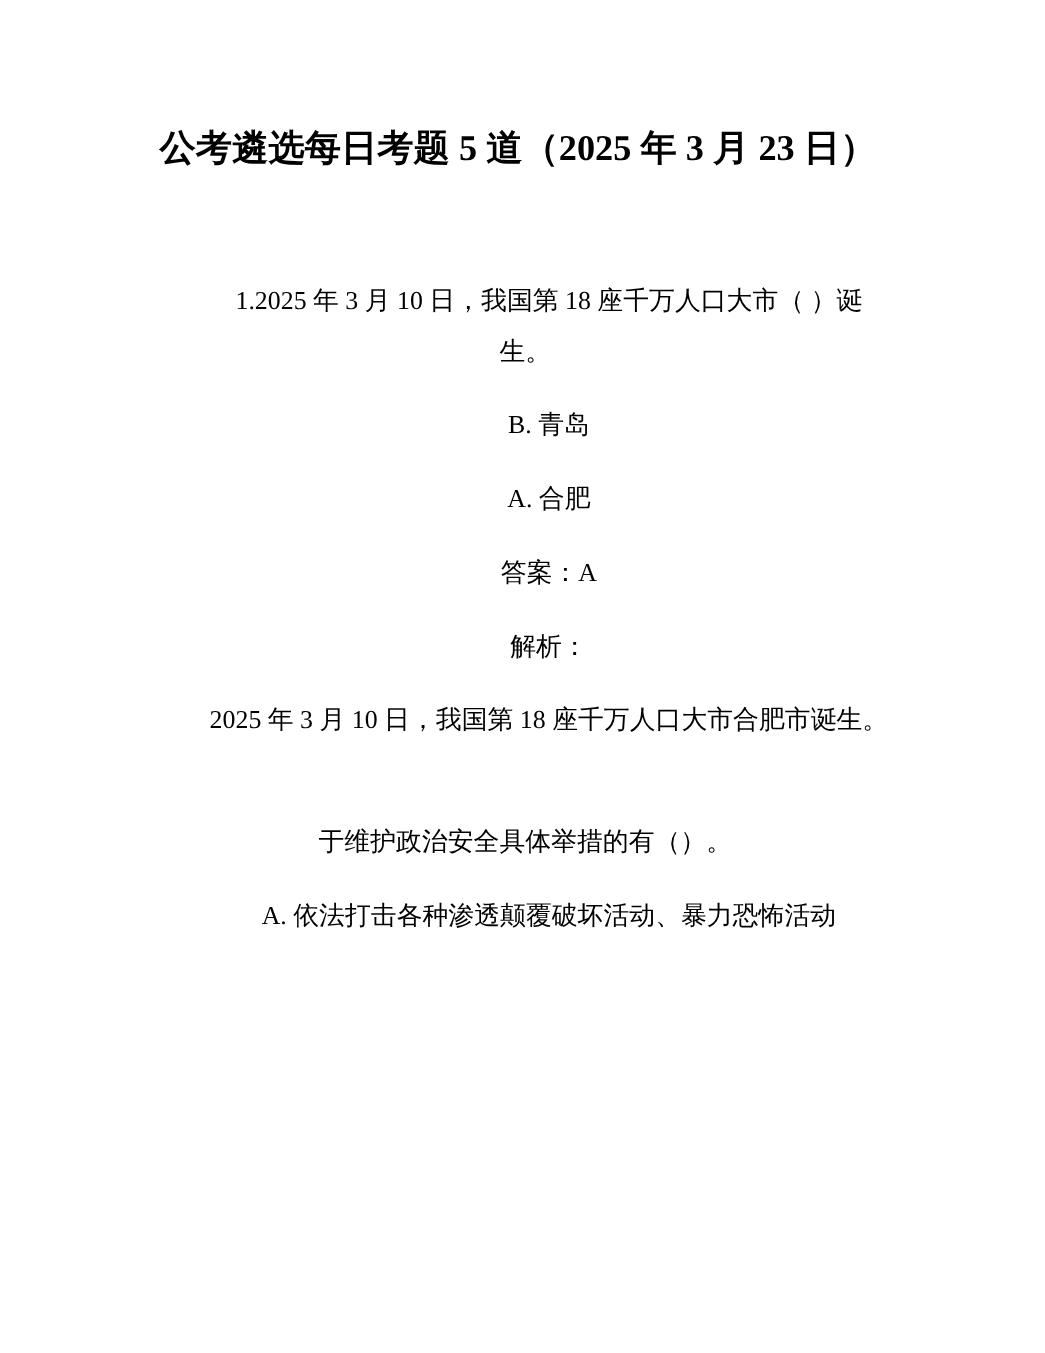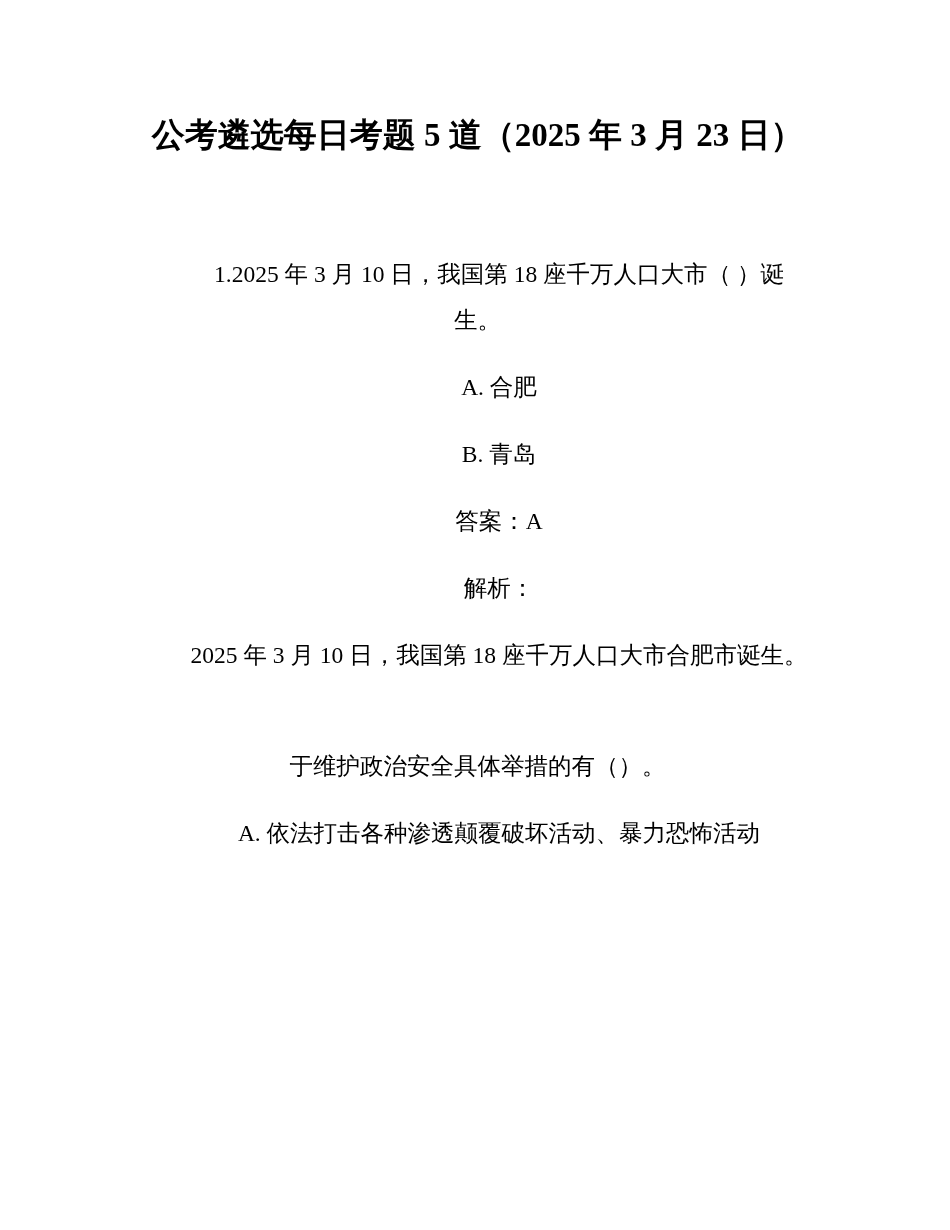--- a/index.html
+++ b/index.html
@@ -18,21 +18,21 @@
     box-sizing: border-box;
     width: 950px;
     height: 1230px;
     padding: 110px 140px 0 145px;
   }
   .doc-title {
     margin: 0;
     font-size: 33px;
     font-weight: bold;
     line-height: 50px;
-    text-align: center;
+    text-align: left;
     white-space: nowrap;
   }
   .content {
     margin-top: 91px;
     font-size: 23.5px;
     text-align: center;
   }
   .para {
     margin: 0 0 21px 0;
   }
@@ -55,22 +55,22 @@
   <h1 class="doc-title">公考遴选每日考题 5 道（2025 年 3 月 23 日）</h1>
 
   <div class="content">
 
     <section>
       <div class="para">
         <div class="line indent">1.2025 年 3 月 10 日，我国第 18 座千万人口大市（ ）诞</div>
         <div class="line">生。</div>
       </div>
 
+      <div class="para line indent">B. 青岛</div>
       <div class="para line indent">A. 合肥</div>
-      <div class="para line indent">B. 青岛</div>
 
       <div class="para line indent">答案：A</div>
 
       <div class="para line indent">解析：</div>
 
       <div class="para line indent">2025 年 3 月 10 日，我国第 18 座千万人口大市合肥市诞生。</div>
     </section>
 
     <div class="blank-line"></div>
 

